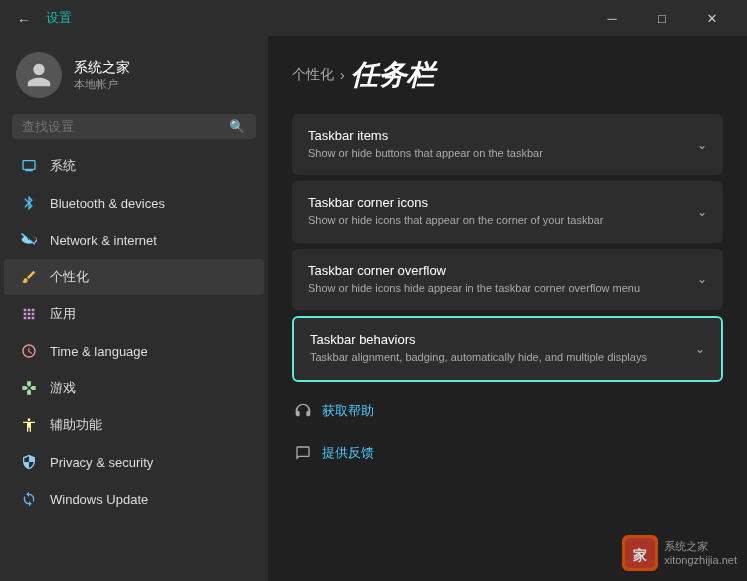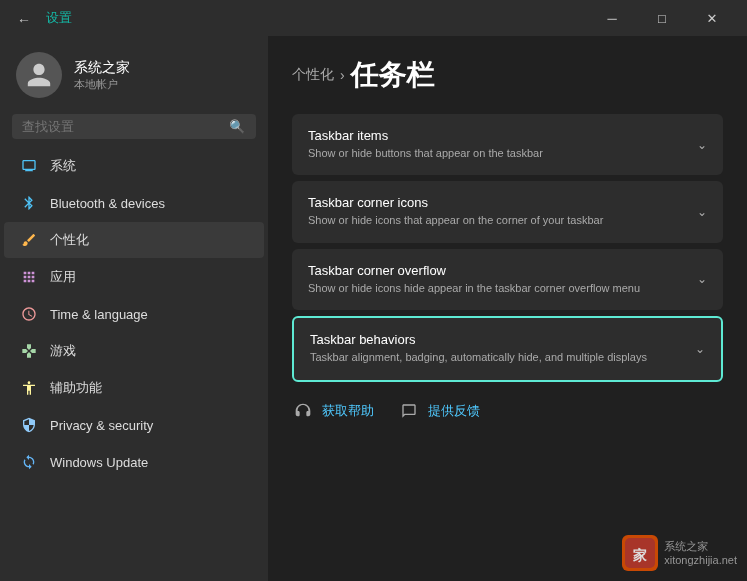--- a/index.html
+++ b/index.html
@@ -191,20 +191,21 @@
       cursor: pointer;
     }
     .breadcrumb-separator {
       font-size: 14px;
       color: #aaa;
     }
     .breadcrumb-current {
       font-size: 28px;
       font-weight: 600;
       color: #fff;
+      font-style: italic;
     }
 
     
     .settings-list {
       display: flex;
       flex-direction: column;
       gap: 6px;
       margin-bottom: 16px;
     }
     .setting-card {
@@ -236,22 +237,22 @@
     .chevron-icon {
       color: #aaa;
       font-size: 12px;
       flex-shrink: 0;
       margin-left: 12px;
     }
 
     
     .bottom-links {
       display: flex;
-      flex-direction: row;
-      gap: 22px;
+      flex-direction: column;
+      gap: 16px;
     }
     .bottom-link {
       display: flex;
       align-items: center;
       gap: 10px;
       padding: 4px 2px;
       cursor: pointer;
       color: #4fc9ff;
       font-size: 13px;
     }
@@ -341,20 +342,29 @@
 
       <div class="nav-item">
         <div class="nav-icon nav-icon-bluetooth">
           <svg width="16" height="16" viewBox="0 0 24 24" fill="currentColor">
               <path d="M17.71 7.71L12 2h-1v7.59L6.41 5 5 6.41 10.59 12 5 17.59 6.41 19 11 14.41V22h1l5.71-5.71-4.3-4.29 4.3-4.29zM13 5.83l1.88 1.88L13 9.59V5.83zm1.88 10.46L13 18.17v-3.76l1.88 1.88z"></path>
             </svg>
         </div>
         <span>Bluetooth &amp; devices</span>
       </div>
 
+      <div class="nav-item">
+        <div class="nav-icon nav-icon-network">
+          <svg width="16" height="16" viewBox="0 0 24 24" fill="currentColor">
+              <path d="M1.41 1.41L0 2.83 4.39 7.22C2.9 8.42 1.6 9.87.5 11.5 3.1 15.24 7.27 17.5 12 17.5c1.77 0 3.45-.35 5-.97l2.67 2.67 1.41-1.41L1.41 1.41zm10.59 11l-2.66-2.66c.24-.07.48-.11.74-.11.57 0 1.1.18 1.54.48L12 9.5v2.91z"></path>
+              <path d="M12 5c4.73 0 8.9 2.26 11.5 6-1.1 1.63-2.4 3.08-3.89 4.28l1.42 1.42C22.73 15.11 24.13 13.43 25 11.5 22.4 7.76 17.73 5 12 5z"></path>
+            </svg>
+        </div>
+        <span>Network &amp; internet</span>
+      </div>
 
       <div class="nav-item active">
         <div class="nav-icon nav-icon-personalize">
           <svg width="16" height="16" viewBox="0 0 24 24" fill="currentColor">
               <path d="M7 14c-1.66 0-3 1.34-3 3 0 1.31-1.16 2-2 2 .92 1.22 2.49 2 4 2 2.21 0 4-1.79 4-4 0-1.66-1.34-3-3-3zm13.71-9.37l-1.34-1.34c-.39-.39-1.02-.39-1.41 0L9 12.25 11.75 15l8.96-8.96c.39-.39.39-1.02 0-1.41z"></path>
             </svg>
         </div>
         <span>个性化</span>
       </div>
 

